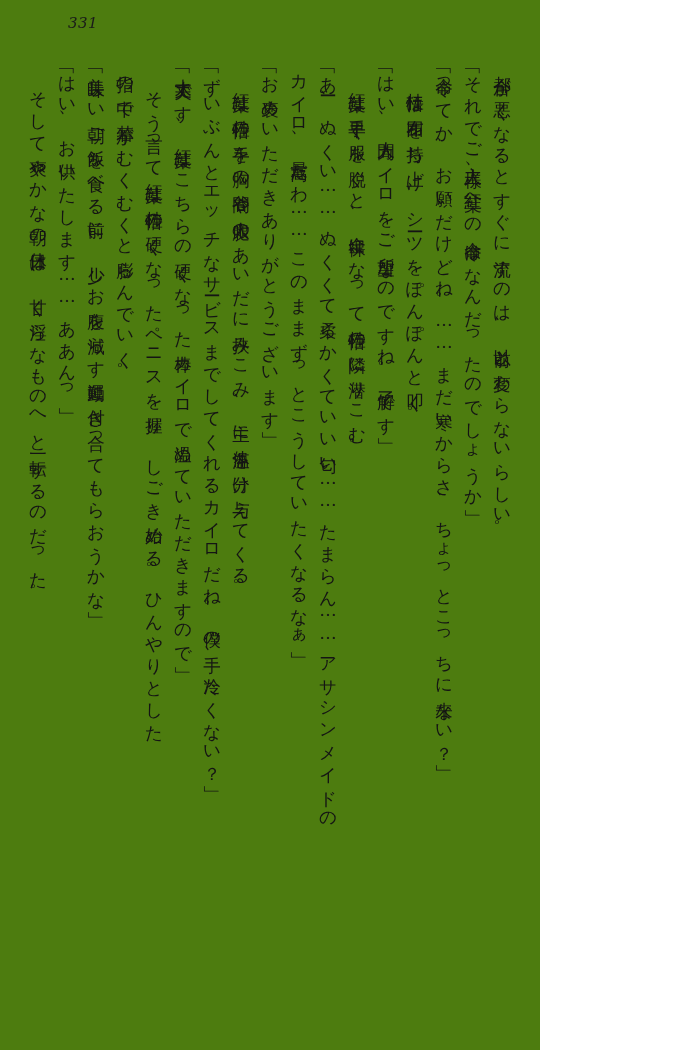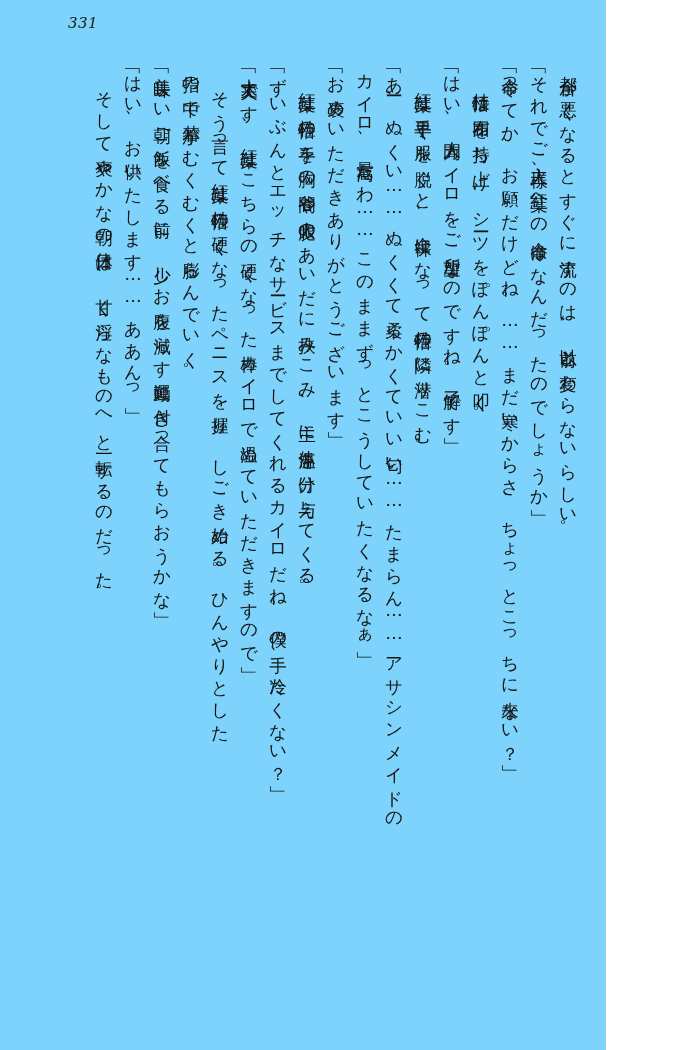--- a/index.html
+++ b/index.html
@@ -9,23 +9,23 @@
   }
   body {
     width: 683px;
     height: 1050px;
     overflow: hidden;
     font-family: "DejaVu Serif", "Liberation Serif", serif;
     color: #111111;
   }
   .page {
     position: relative;
-    width: 606px;
+    width: 540px;
     height: 1050px;
-    background: #7dd3fc;
+    background: #4d7c0f;
     box-sizing: border-box;
   }
   .page-number {
     position: absolute;
     top: 14px;
     left: 68px;
     font-size: 15px;
     font-style: italic;
     font-family: "DejaVu Serif", "Liberation Serif", serif;
     color: #1a1a1a;

